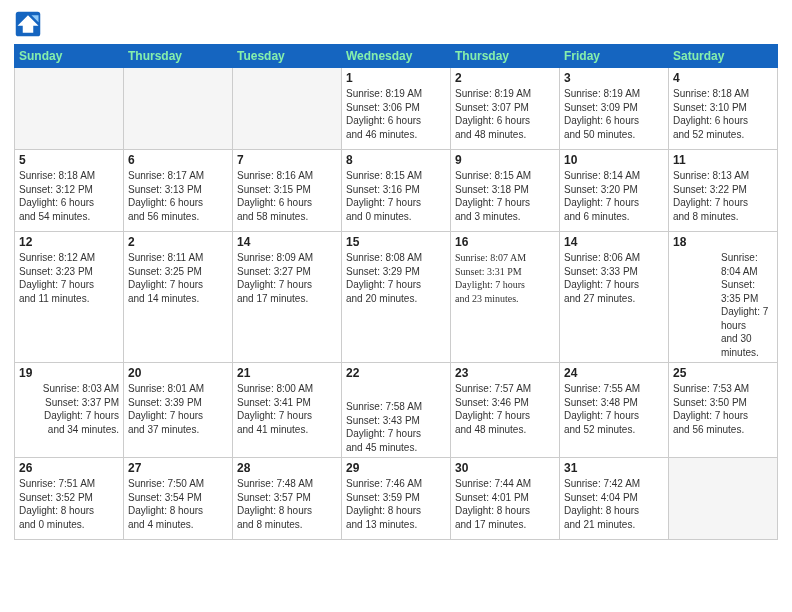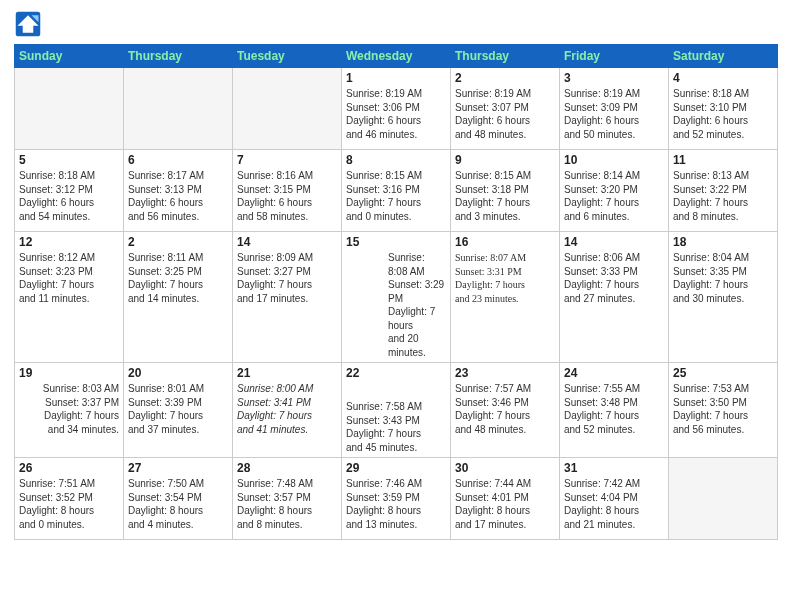--- a/index.html
+++ b/index.html
@@ -234,42 +234,42 @@
           </td>
           <td>
             <span class="day-num">14</span>
             <div class="day-info" style="white-space: pre-line;">Sunrise: 8:09 AM
 Sunset: 3:27 PM
 Daylight: 7 hours
 and 17 minutes.</div>
           </td>
           <td>
             <span class="day-num">15</span>
-            <div class="day-info" style="white-space: pre-line; margin-left: 42px;">Sunrise: 8:08 AM
+            <div class="day-info" style="white-space: pre-line;">Sunrise: 8:08 AM
 Sunset: 3:29 PM
 Daylight: 7 hours
 and 20 minutes.</div>
           </td>
           <td>
             <span class="day-num">16</span>
             <div class="day-info" style="white-space: pre-line; font-family: Liberation Serif, serif;">Sunrise: 8:07 AM
 Sunset: 3:31 PM
 Daylight: 7 hours
 and 23 minutes.</div>
           </td>
           <td>
             <span class="day-num">14</span>
             <div class="day-info" style="white-space: pre-line;">Sunrise: 8:06 AM
 Sunset: 3:33 PM
 Daylight: 7 hours
 and 27 minutes.</div>
           </td>
           <td>
             <span class="day-num">18</span>
-            <div class="day-info" style="white-space: pre-line;">Sunrise: 8:04 AM
+            <div class="day-info" style="white-space: pre-line; margin-left: 48px;">Sunrise: 8:04 AM
 Sunset: 3:35 PM
 Daylight: 7 hours
 and 30 minutes.</div>
           </td>
         </tr>
         <tr>
           <td>
             <span class="day-num">19</span>
             <div class="day-info" style="white-space: pre-line; text-align: right;">Sunrise: 8:03 AM
 Sunset: 3:37 PM
@@ -278,21 +278,21 @@
           </td>
           <td>
             <span class="day-num">20</span>
             <div class="day-info" style="white-space: pre-line;">Sunrise: 8:01 AM
 Sunset: 3:39 PM
 Daylight: 7 hours
 and 37 minutes.</div>
           </td>
           <td>
             <span class="day-num">21</span>
-            <div class="day-info" style="white-space: pre-line; font-style: italic;">Sunrise: 8:00 AM
+            <div class="day-info" style="white-space: pre-line;">Sunrise: 8:00 AM
 Sunset: 3:41 PM
 Daylight: 7 hours
 and 41 minutes.</div>
           </td>
           <td>
             <span class="day-num">22</span>
             <div class="day-info" style="white-space: pre-line; margin-top: 20px;">Sunrise: 7:58 AM
 Sunset: 3:43 PM
 Daylight: 7 hours
 and 45 minutes.</div>

